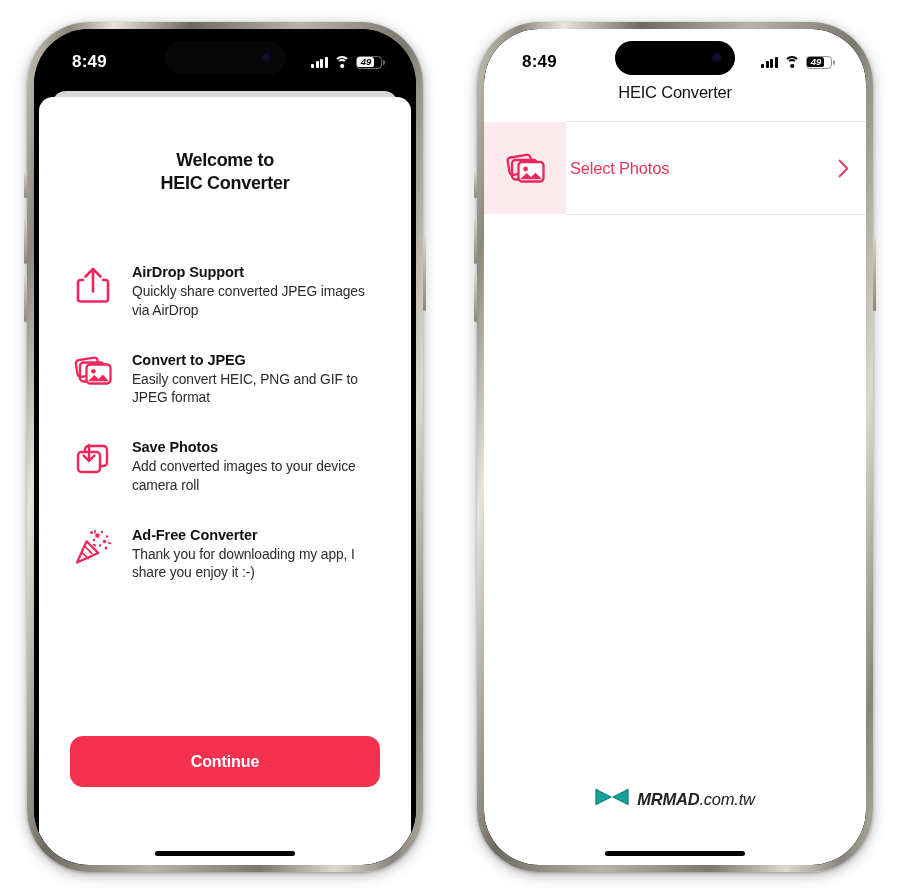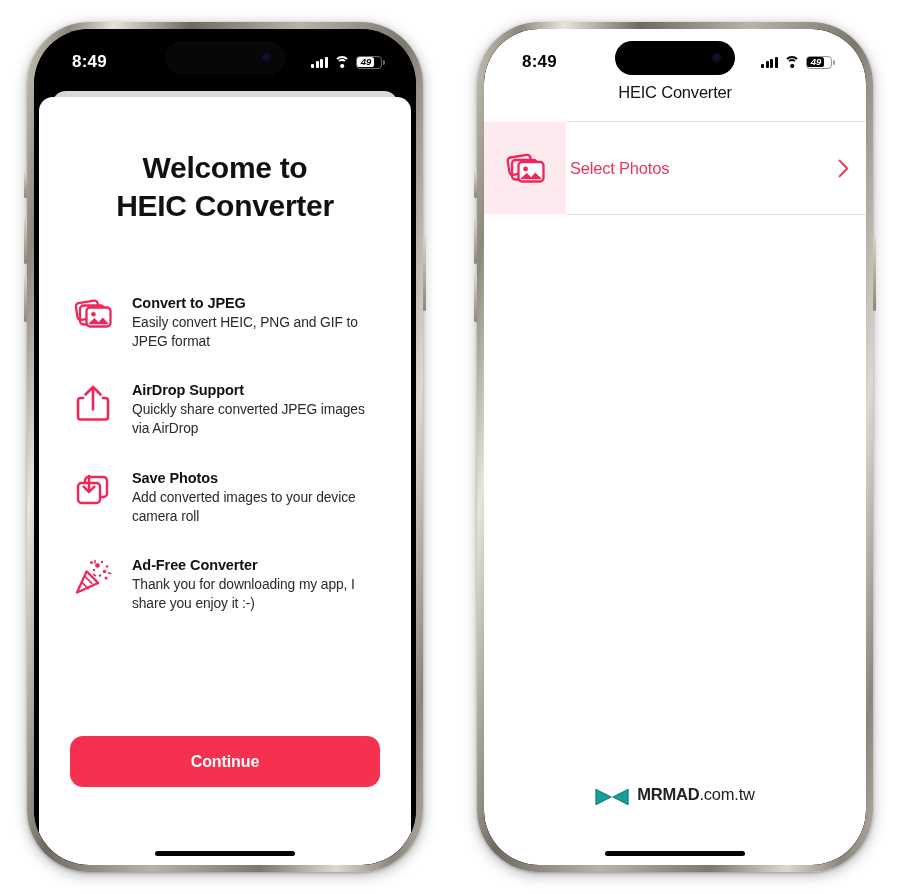--- a/index.html
+++ b/index.html
@@ -124,21 +124,21 @@
   }
   .card-front {
     position: absolute; left: 5px; right: 5px; top: 68px; bottom: 0;
     background: #fff; border-radius: 14px 14px 0 0;
     display: flex; flex-direction: column;
   }
 
   .welcome {
     margin-top: 52px;
     text-align: center;
-    font-size: 30px; font-weight: bold; color: #111;
+    font-size: 18px; font-weight: bold; color: #111;
     line-height: 1.28; letter-spacing: -.3px;
     padding: 0 22px;
   }
 
   .features { margin-top: 68px; padding: 0 32px; }
   .feature { display: flex; gap: 17px; margin-bottom: 30px; align-items: flex-start; }
   .feature:last-child { margin-bottom: 0; }
   .f-icon { width: 44px; flex: 0 0 44px; display: flex; align-items: center; justify-content: center; padding-top: 2px; }
   .f-text { flex: 1; padding-top: 1px; }
   .f-title { font-size: 14.5px; font-weight: bold; color: #111; margin-bottom: 3px; letter-spacing: -.1px; }
@@ -178,21 +178,21 @@
     font-size: 16.5px; color: #E8375C; letter-spacing: -.2px;
   }
   .row-chev { width: 46px; flex: 0 0 46px; display: flex; align-items: center; justify-content: center; }
   .row-rule {
     position: absolute; top: 185px; left: 82px; right: 0;
     height: 1px; background: #e2e2e2;
   }
 
   .watermark {
     position: absolute; bottom: 56px; left: 0; right: 0;
-    display: flex; align-items: flex-start; justify-content: center; gap: 8px;
+    display: flex; align-items: flex-end; justify-content: center; gap: 8px; font-style: italic;
   }
   .wm-text { font-size: 16.5px; color: #222; letter-spacing: -.2px; }
   .wm-text b { font-weight: bold; }
 </style>
 </head>
 <body>
 
 <div class="stage">
 
   <div class="phone phone-left">
@@ -234,48 +234,48 @@
         </div>
 
         <div class="card-front">
 
           <div class="welcome">
             <div>Welcome to</div>
             <div>HEIC Converter</div>
           </div>
 
           <div class="features">
+
+            <div class="feature">
+              <div class="f-icon">
+                <svg width="36" height="40" viewBox="0 0 36 40" fill="none">
+                  <path d="M8 15H5.5A2.5 2.5 0 003 17.5V34a2.5 2.5 0 002.5 2.5h25A2.5 2.5 0 0033 34V17.5A2.5 2.5 0 0030.5 15H28" stroke="#F0265A" stroke-width="2.6" stroke-linecap="round"></path>
+                  <path d="M18 26.5V4.5" stroke="#F0265A" stroke-width="2.6" stroke-linecap="round"></path>
+                  <path d="M10.5 11.5L18 4l7.5 7.5" stroke="#F0265A" stroke-width="2.6" stroke-linecap="round" stroke-linejoin="round"></path>
+                </svg>
+              </div>
+              <div class="f-text">
+                <div class="f-title">AirDrop Support</div>
+                <div class="f-desc">Quickly share converted JPEG images via AirDrop</div>
+              </div>
+            </div>
 
             <div class="feature">
               <div class="f-icon">
                 <svg width="40" height="34" viewBox="0 0 40 34" fill="none">
                   <rect x="2.4" y="7.6" width="22" height="17" rx="3.2" transform="rotate(-9 2.4 7.6)" stroke="#F0265A" stroke-width="2.3"></rect>
                   <rect x="7" y="9.5" width="24" height="19" rx="3.4" stroke="#F0265A" stroke-width="2.3"></rect>
                   <rect x="13.5" y="11.5" width="24" height="19" rx="3.4" fill="#fff" stroke="#F0265A" stroke-width="2.3"></rect>
                   <circle cx="20.4" cy="18.2" r="2.3" fill="#F0265A"></circle>
                   <path d="M15 28.2l6.4-6.1 4.2 4.1 4.1-4.6 6.3 6.6z" fill="#F0265A"></path>
                 </svg>
               </div>
               <div class="f-text">
                 <div class="f-title">Convert to JPEG</div>
                 <div class="f-desc">Easily convert HEIC, PNG and GIF to JPEG format</div>
-              </div>
-            </div>
-
-            <div class="feature">
-              <div class="f-icon">
-                <svg width="36" height="40" viewBox="0 0 36 40" fill="none">
-                  <path d="M8 15H5.5A2.5 2.5 0 003 17.5V34a2.5 2.5 0 002.5 2.5h25A2.5 2.5 0 0033 34V17.5A2.5 2.5 0 0030.5 15H28" stroke="#F0265A" stroke-width="2.6" stroke-linecap="round"></path>
-                  <path d="M18 26.5V4.5" stroke="#F0265A" stroke-width="2.6" stroke-linecap="round"></path>
-                  <path d="M10.5 11.5L18 4l7.5 7.5" stroke="#F0265A" stroke-width="2.6" stroke-linecap="round" stroke-linejoin="round"></path>
-                </svg>
-              </div>
-              <div class="f-text">
-                <div class="f-title">AirDrop Support</div>
-                <div class="f-desc">Quickly share converted JPEG images via AirDrop</div>
               </div>
             </div>
 
             <div class="feature">
               <div class="f-icon">
                 <svg width="38" height="38" viewBox="0 0 38 38" fill="none">
                   <rect x="11" y="6" width="22" height="20" rx="3.4" stroke="#F0265A" stroke-width="2.4"></rect>
                   <rect x="4" y="12" width="22" height="20" rx="3.4" fill="#fff" stroke="#F0265A" stroke-width="2.4"></rect>
                   <path d="M15 5v16" stroke="#F0265A" stroke-width="2.4" stroke-linecap="round"></path>
                   <path d="M9.6 15.6L15 21l5.4-5.4" stroke="#F0265A" stroke-width="2.4" stroke-linecap="round" stroke-linejoin="round"></path>

